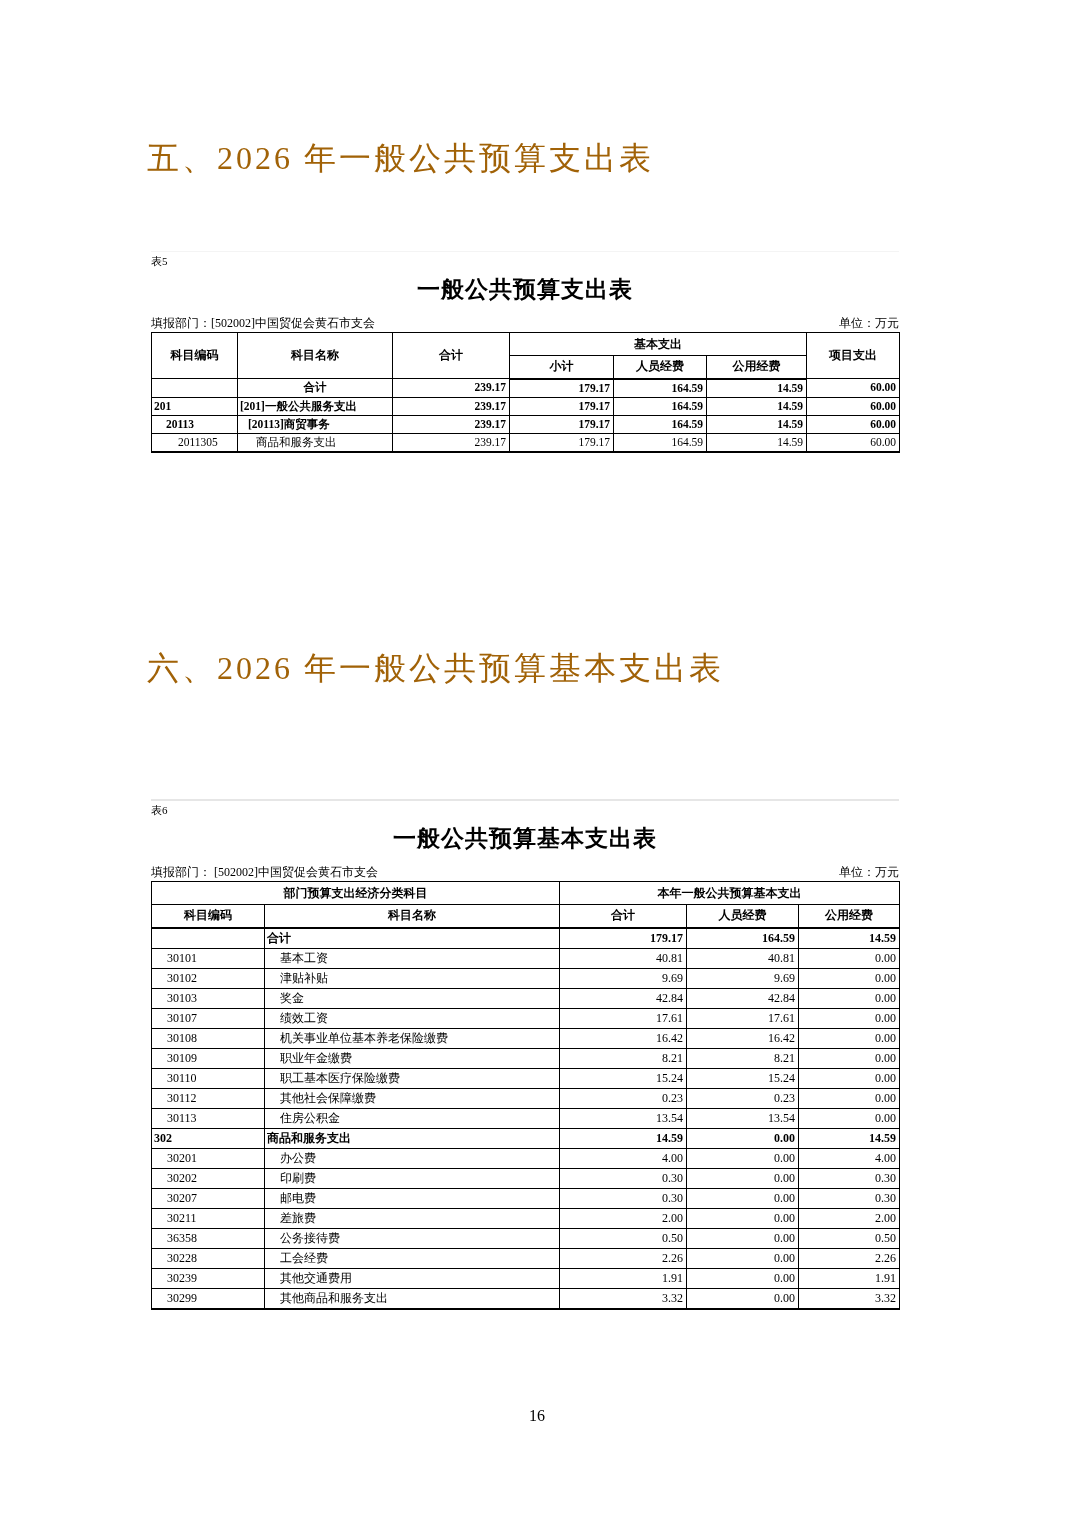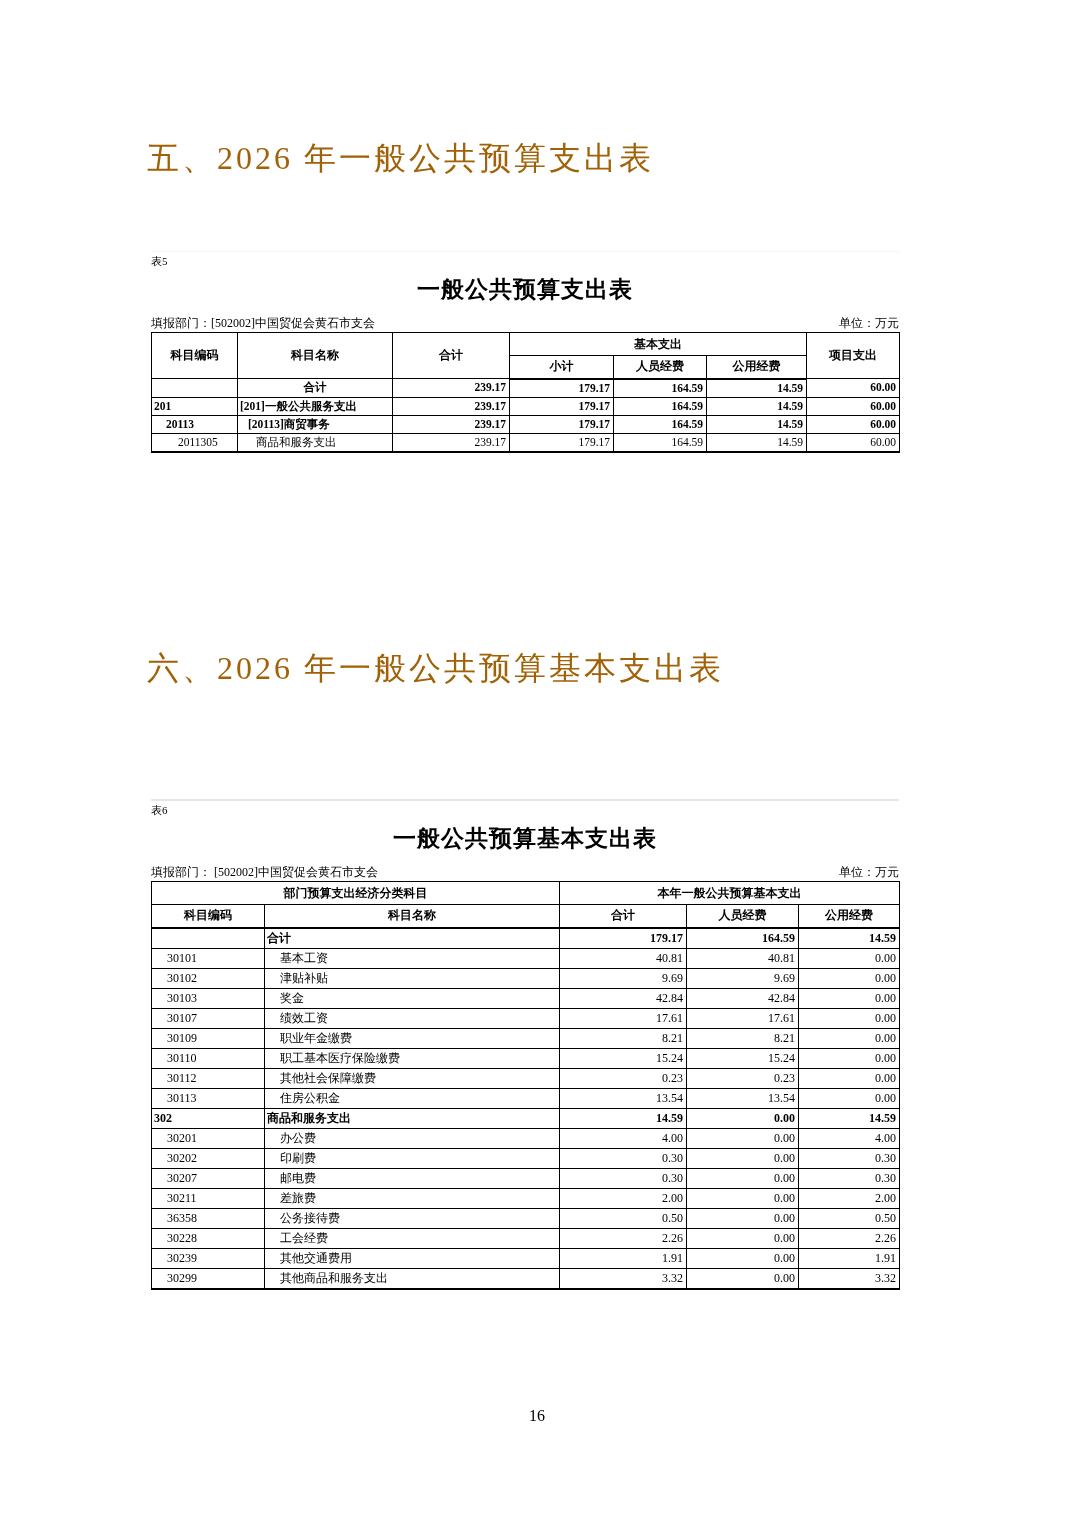--- a/index.html
+++ b/index.html
@@ -194,20 +194,27 @@
           <td class="cell-num">0.00</td>
         </tr>
         <tr>
           <td class="cell-code" style="padding-left: 15px;">30107</td>
           <td class="cell-name" style="padding-left: 15px;">绩效工资</td>
           <td class="cell-num">17.61</td>
           <td class="cell-num">17.61</td>
           <td class="cell-num">0.00</td>
         </tr>
         <tr>
+          <td class="cell-code" style="padding-left: 15px;">30108</td>
+          <td class="cell-name" style="padding-left: 15px;">机关事业单位基本养老保险缴费</td>
+          <td class="cell-num">16.42</td>
+          <td class="cell-num">16.42</td>
+          <td class="cell-num">0.00</td>
+        </tr>
+        <tr>
           <td class="cell-code" style="padding-left: 15px;">30109</td>
           <td class="cell-name" style="padding-left: 15px;">职业年金缴费</td>
           <td class="cell-num">8.21</td>
           <td class="cell-num">8.21</td>
           <td class="cell-num">0.00</td>
         </tr>
         <tr>
           <td class="cell-code" style="padding-left: 15px;">30110</td>
           <td class="cell-name" style="padding-left: 15px;">职工基本医疗保险缴费</td>
           <td class="cell-num">15.24</td>

